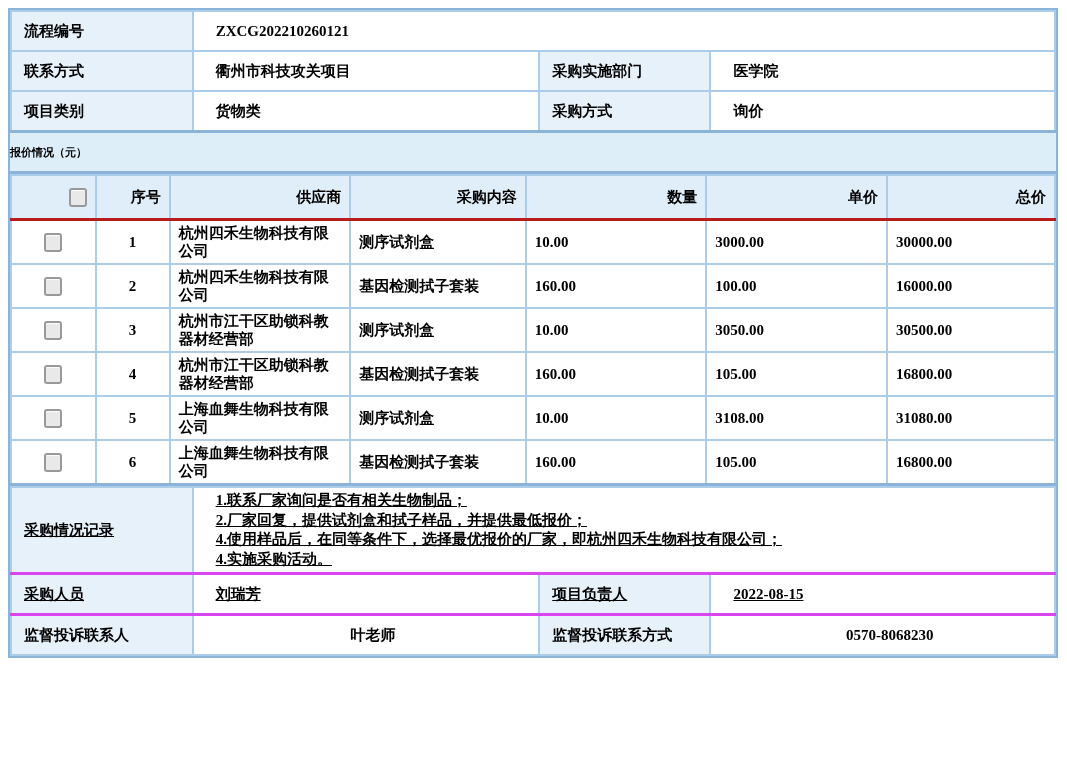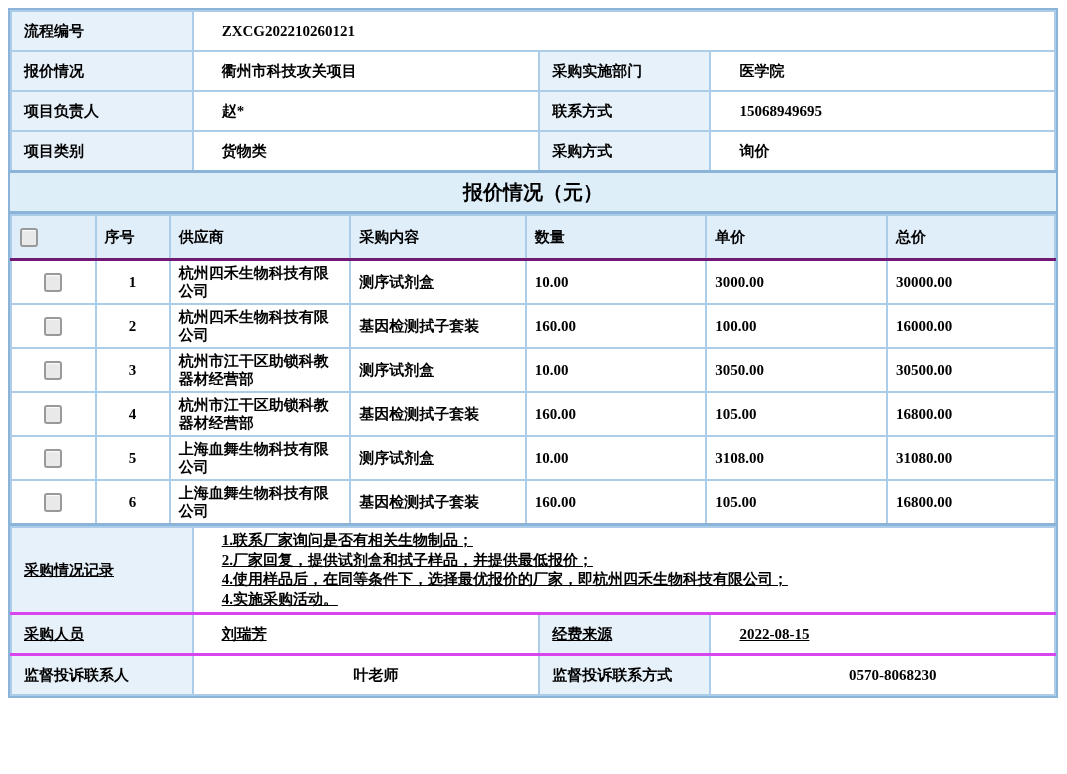--- a/index.html
+++ b/index.html
@@ -9,31 +9,31 @@
   }
   .wrap{padding:8px 9px 0 8px;}
   .form{border:2px solid #8cb4d9;background:#fff;}
   table{width:100%;border-collapse:collapse;table-layout:fixed;}
   td,th{border:2px solid #abcde9;font-size:15px;font-weight:bold;
         padding:3px 8px;vertical-align:middle;line-height:1.2;
         overflow:hidden;word-break:break-all;}
   
   col.c1{width:17.4%;} col.c2{width:33.2%;} col.c3{width:16.4%;} col.c4{width:33.0%;}
   .lbl{background:#e7f1fa;padding-left:12px;}
-  .val{background:#ffffff;padding-left:28px;}
+  .val{background:#ffffff;padding-left:22px;}
   .info td{height:32px;}
   .info tr:last-child td{border-bottom:3px solid #8cb4d9;margin-top:45px;}
   
-  .band{height:38px;line-height:38px;text-align:center;background:#ddeef9;
-        border-bottom:3px solid #8cb4d9;font-size:20px;}
+  .band{height:38px;line-height:38px;text-align:left;background:#ddeef9;
+        border-bottom:3px solid #8cb4d9;font-size:11px;}
   
   col.q1{width:8.1%;} col.q2{width:7.1%;} col.q3{width:17.3%;} col.q4{width:16.8%;}
   col.q5{width:17.3%;} col.q6{width:17.3%;} col.q7{width:16.1%;}
-  .quote th{background:#e0eef9;height:36px;text-align:left;
-            border-bottom:3px solid #701a75;}
+  .quote th{background:#e0eef9;height:36px;text-align:right;
+            border-bottom:3px solid #b91c1c;}
   .quote td{background:#fff;height:34px;}
   .quote .num{text-align:center;}
   .quote tr:last-child td{border-bottom:3px solid #8cb4d9;}
   .cbc{text-align:center;}
   .checkbox{display:inline-block;width:14px;height:15px;background:#e9e9e9;
             border:2px solid #999;border-radius:3px;vertical-align:middle;
             box-shadow:inset 0 1px 1px rgba(255,255,255,.9);}
   
   .bottom td{height:32px;}
   .rec-line{line-height:1.3;}
@@ -52,30 +52,24 @@
           <col class="c2">
           <col class="c3">
           <col class="c4">
         </colgroup>
       <tbody>
         <tr>
           <td class="lbl">流程编号</td>
           <td class="val" colspan="3">ZXCG202210260121</td>
         </tr>
         <tr>
-          <td class="lbl">报价情况</td>
+          <td class="lbl">联系方式</td>
           <td class="val">衢州市科技攻关项目</td>
           <td class="lbl">采购实施部门</td>
           <td class="val">医学院</td>
-        </tr>
-        <tr>
-          <td class="lbl">项目负责人</td>
-          <td class="val">赵*</td>
-          <td class="lbl">联系方式</td>
-          <td class="val">15068949695</td>
         </tr>
         <tr>
           <td class="lbl">项目类别</td>
           <td class="val">货物类</td>
           <td class="lbl">采购方式</td>
           <td class="val">询价</td>
         </tr>
       </tbody>
     </table>
 
@@ -173,21 +167,21 @@
           <td class="val" colspan="3">
             <div class="rec-line">1.联系厂家询问是否有相关生物制品；</div>
             <div class="rec-line">2.厂家回复，提供试剂盒和拭子样品，并提供最低报价；</div>
             <div class="rec-line">4.使用样品后，在同等条件下，选择最优报价的厂家，即杭州四禾生物科技有限公司；</div>
             <div class="rec-line">4.实施采购活动。</div>
           </td>
         </tr>
         <tr class="sep">
           <td class="lbl">采购人员</td>
           <td class="val">刘瑞芳</td>
-          <td class="lbl">经费来源</td>
+          <td class="lbl">项目负责人</td>
           <td class="val">2022-08-15</td>
         </tr>
         <tr>
           <td class="lbl">监督投诉联系人</td>
           <td class="val center">叶老师</td>
           <td class="lbl">监督投诉联系方式</td>
           <td class="val center">0570-8068230</td>
         </tr>
       </tbody>
     </table>

